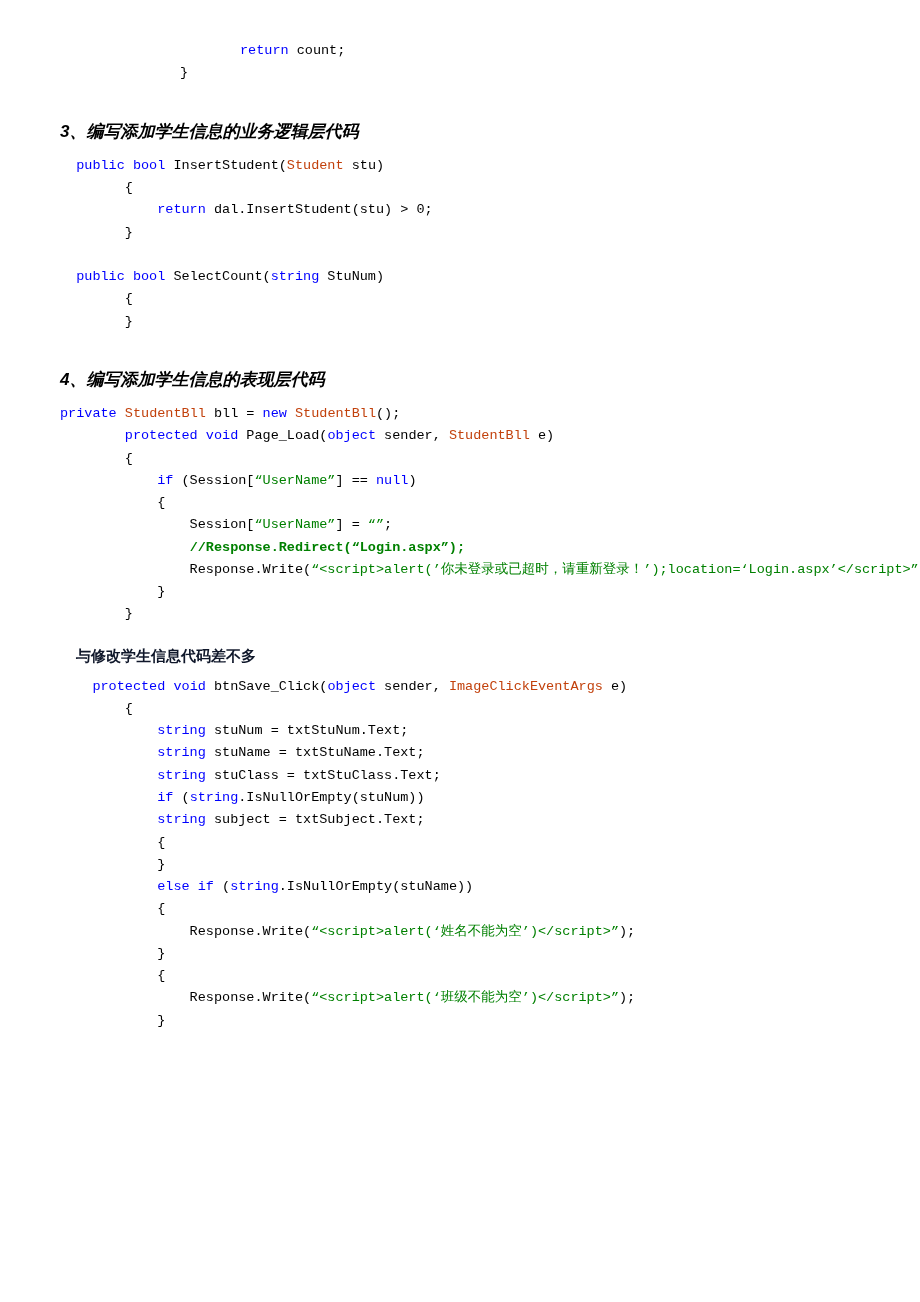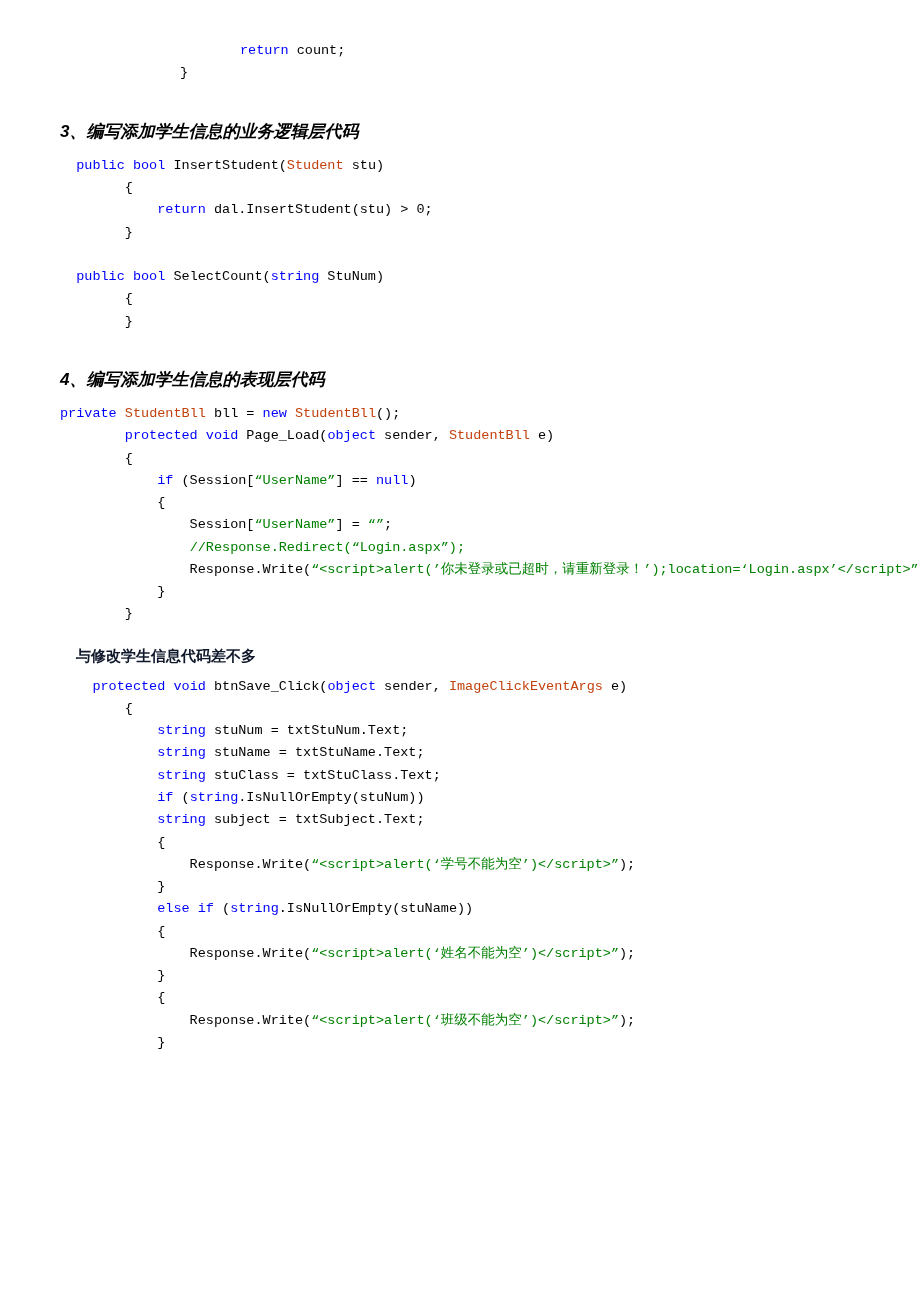--- a/index.html
+++ b/index.html
@@ -23,21 +23,21 @@
       font-family: 'Courier New', Courier, monospace;
       font-size: 13.5px;
       line-height: 1.65;
     }
     .code-line {
       white-space: pre;
       display: block;
     }
     .kw-blue { color: #00f; }
     .string-green { color: #008000; }
-    .comment-green { color: #008000; }
+    .comment-green { color: #008000; font-weight: bold; }
     .type-teal { color: #c2410c; }
     .note-text {
       font-family: Arial, 'Microsoft YaHei', sans-serif;
       font-size: 15px;
       font-weight: bold;
       color: #0f172a;
       margin: 18px 0 8px 16px;
     }
   </style>
 </head>
@@ -82,21 +82,20 @@
 
   <div class="code-block">
     <span class="code-line">    <span class="kw-blue">protected</span> <span class="kw-blue">void</span> btnSave_Click(<span class="kw-blue">object</span> sender, <span class="type-teal">ImageClickEventArgs</span> e)</span>
     <span class="code-line">        {</span>
     <span class="code-line">            <span class="kw-blue">string</span> stuNum = txtStuNum.Text;</span>
     <span class="code-line">            <span class="kw-blue">string</span> stuName = txtStuName.Text;</span>
     <span class="code-line">            <span class="kw-blue">string</span> stuClass = txtStuClass.Text;</span>
     <span class="code-line">            <span class="kw-blue">if</span> (<span class="kw-blue">string</span>.IsNullOrEmpty(stuNum))</span>
     <span class="code-line">            <span class="kw-blue">string</span> subject = txtSubject.Text;</span>
     <span class="code-line">            {</span>
-    <span class="code-line">                Response.Write(<span class="string-green">“&lt;script&gt;alert(‘学号不能为空’)&lt;/script&gt;”</span>);</span>
     <span class="code-line">            }</span>
     <span class="code-line">            <span class="kw-blue">else</span> <span class="kw-blue">if</span> (<span class="kw-blue">string</span>.IsNullOrEmpty(stuName))</span>
     <span class="code-line">            {</span>
     <span class="code-line">                Response.Write(<span class="string-green">“&lt;script&gt;alert(‘姓名不能为空’)&lt;/script&gt;”</span>);</span>
     <span class="code-line">            }</span>
     <span class="code-line">            {</span>
     <span class="code-line">                Response.Write(<span class="string-green">“&lt;script&gt;alert(‘班级不能为空’)&lt;/script&gt;”</span>);</span>
     <span class="code-line">            }</span>
   </div>
 

